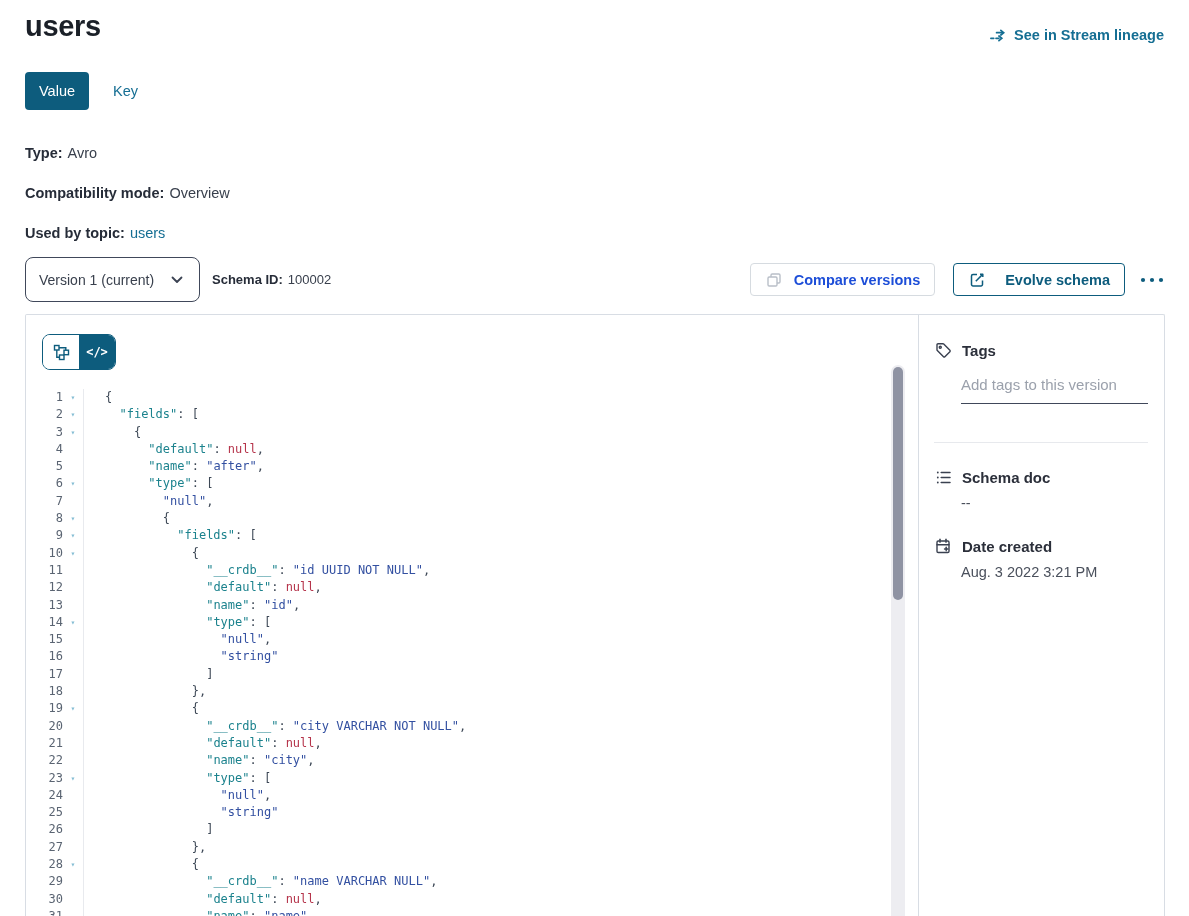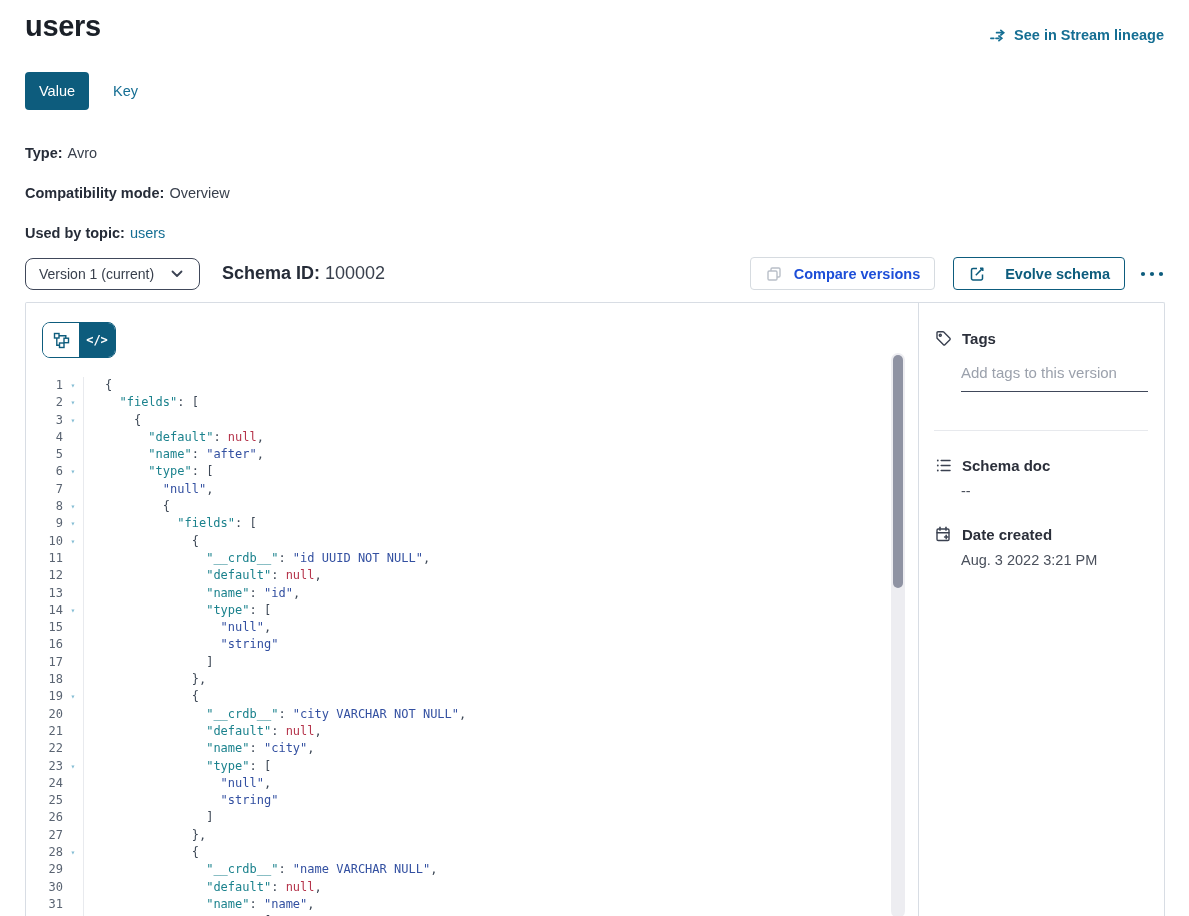--- a/index.html
+++ b/index.html
@@ -26,23 +26,23 @@
     font-size:14.5px; font-family:inherit; cursor:pointer; }
   .btn-key { background:none; border:none; color:#156e93; font-size:14.5px; margin-left:24px; font-family:inherit; cursor:pointer; }
 
   
   .meta-row { margin-top:35px; display:flex; gap:24px; font-size:14.5px; color:#39404d;flex-direction:column; }
   .meta-row b { color:#262c38; margin-right:5px; }
   .meta-link { color:#156e93; cursor:pointer; }
 
   
   .controls { margin-top:16px; display:flex; align-items:center; }
-  .version-select { width:175px; height:32px; border:1px solid #40485a; border-radius:8px; background:#fff;
+  .version-select { width:175px; height:45px; border:1px solid #40485a; border-radius:8px; background:#fff;
     display:flex; align-items:center; justify-content:space-between; padding:0 13px; font-size:14px; color:#39404d; cursor:pointer; }
-  .schema-id { margin-left:22px; font-size:18px; color:#39404d; }
+  .schema-id { margin-left:12px; font-size:13px; color:#39404d; }
   .schema-id b { color:#262c38; margin-right:5px; }
   .spacer { flex:1; }
   .btn-compare { display:flex; align-items:center; gap:11px; height:33px; padding:0 14px; background:#fff;
     border:1px solid #d6dbe0; border-radius:4px; color:#1d4ed8; font-size:14.5px; font-weight:700; font-family:inherit;margin-left:46px; }
   .btn-evolve { display:flex; align-items:center; gap:19px; height:33px; padding:0 14px; background:#fff; margin-left:18px;
     border:1px solid #0d5c7d; border-radius:4px; color:#0d5c7d; font-size:14.5px; font-weight:700; font-family:inherit; cursor:pointer; }
   .more-dots { margin-left:14px; cursor:pointer; display:flex; align-items:center; }
 
   
   .card { margin-top:12px; height:616px; display:flex; border:1px solid #d8dde4; border-bottom:none;

